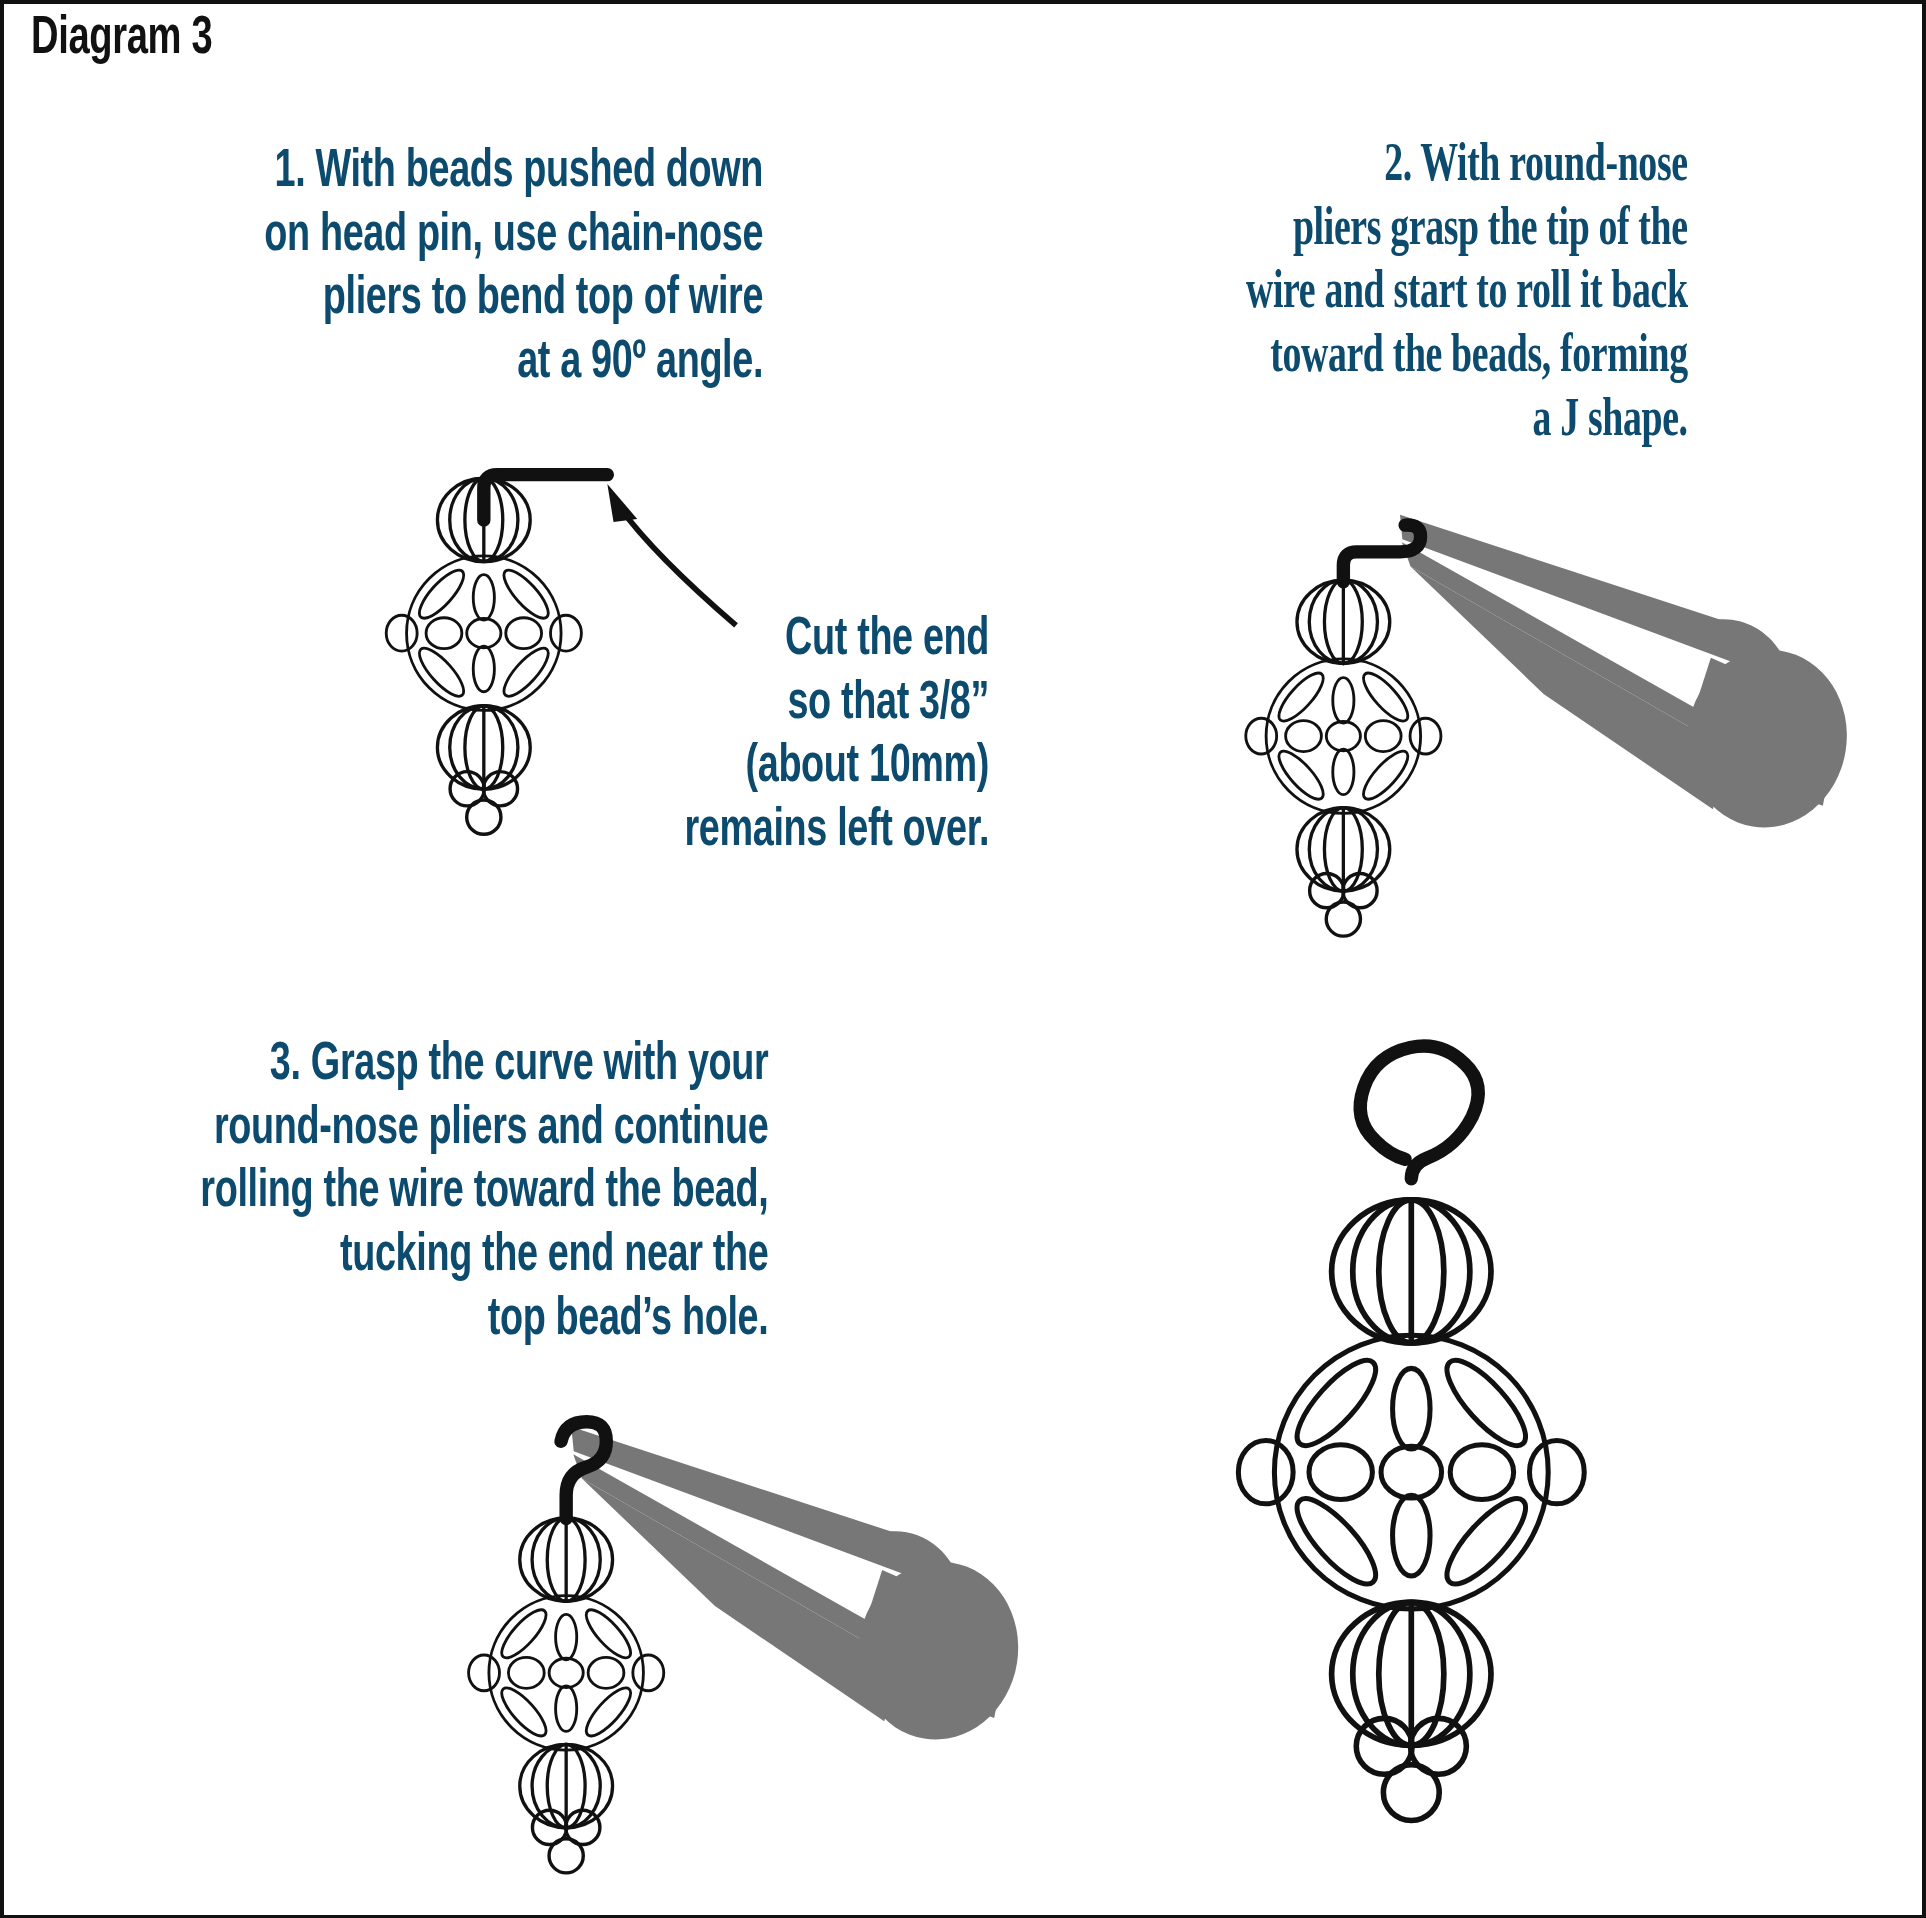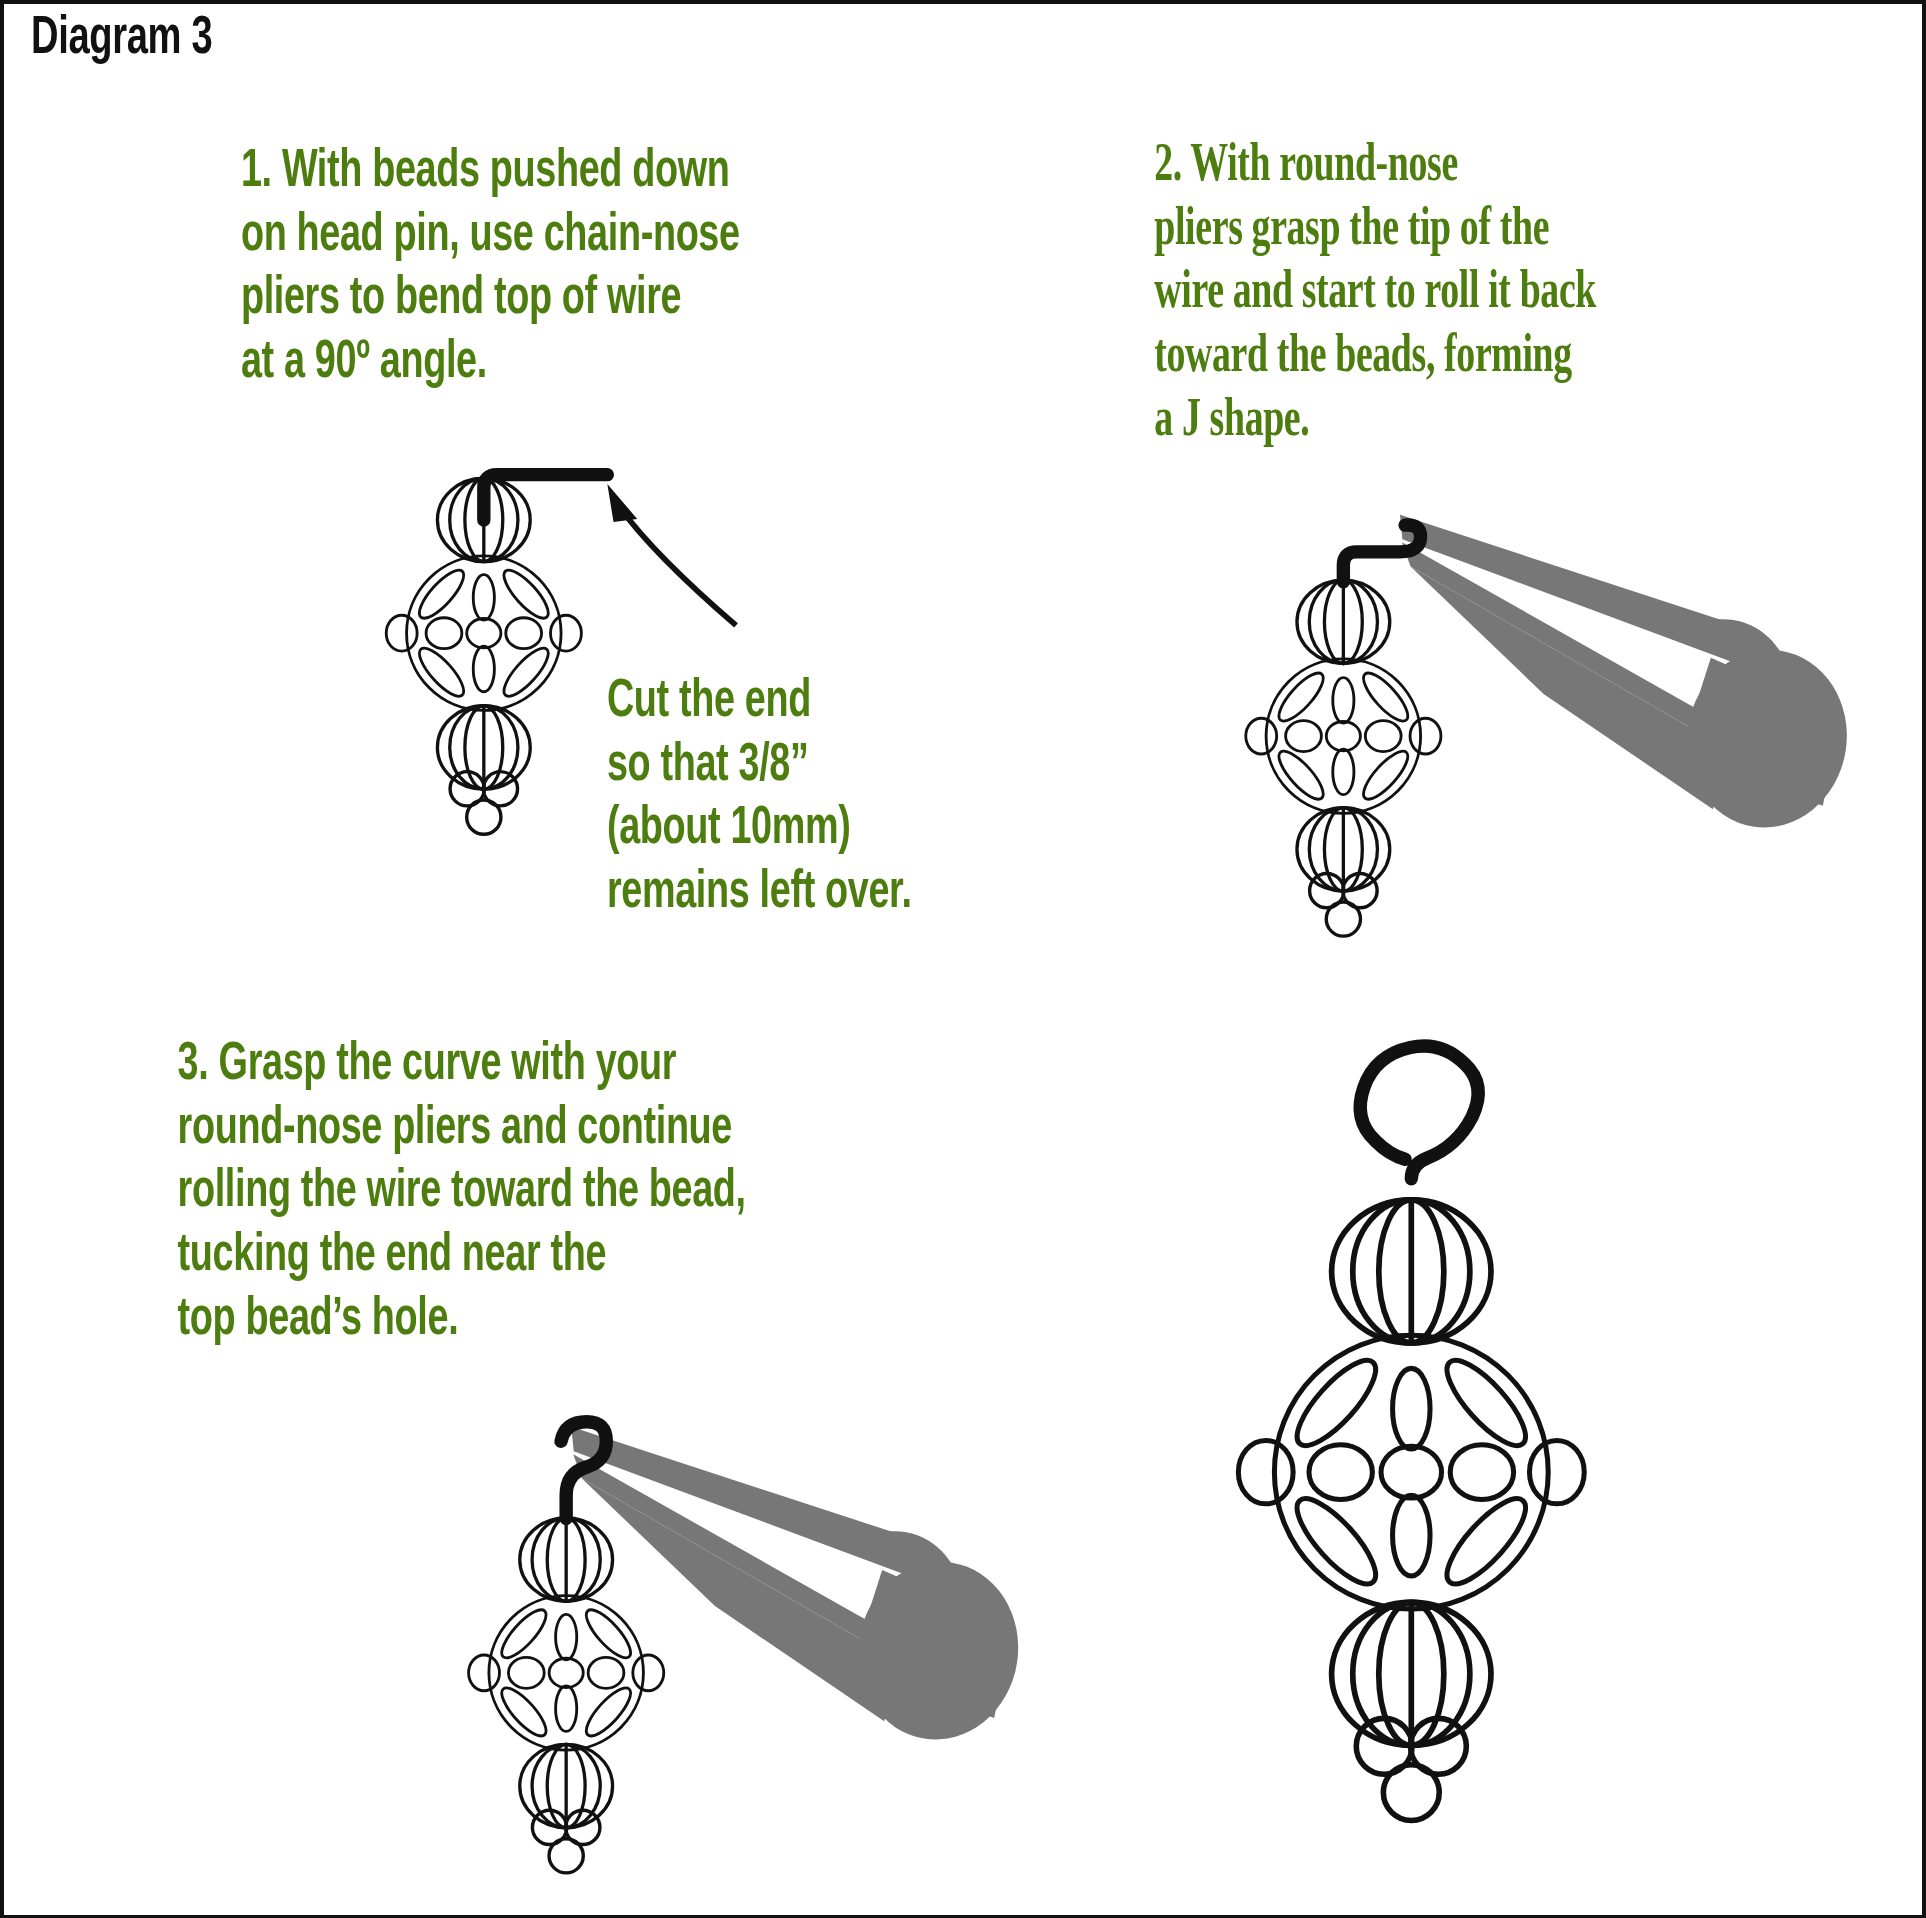--- a/index.html
+++ b/index.html
@@ -11,29 +11,29 @@
     position:absolute;left:0;top:0;width:1926px;height:1919px;
     box-sizing:border-box;border:4.6px solid #111111;background:#ffffff;
   }
   .title{
     position:absolute;left:31px;top:4.1px;
     font-size:53px;font-weight:bold;color:#111111;
     letter-spacing:-0.5px;white-space:nowrap;
     transform:scaleX(0.72);transform-origin:left top;
   }
   .steptext{
-    position:absolute;color:#4d7c0f;font-weight:bold;
-    text-align:left;line-height:1.18;
+    position:absolute;color:#0c4a6e;font-weight:bold;
+    text-align:right;line-height:1.18;
     font-size:54px;letter-spacing:-0.5px;
   }
   .steptext .ln{display:block;transform:scaleX(0.70);transform-origin:center top;white-space:nowrap;}
   #step1-text{left:129px;top:136px;width:746px;}
   #step2-text{left:1040px;top:131px;width:762px;font-family:Liberation Serif, serif;}
   #step3-text{left:51px;top:1029px;width:844px;}
-  #callout-text{left:525px;top:666px;width:546px;}
+  #callout-text{left:525px;top:604px;width:546px;}
   svg{position:absolute;left:0;top:0;width:1926px;height:1919px;pointer-events:none;}
   .ln-s{fill:none;stroke:#111111;stroke-width:7;}
   .ln-w2{fill:none;stroke:#111111;stroke-width:26;stroke-linecap:round;stroke-linejoin:round;}
   .pl{fill:#777777;}
   .arw{fill:none;stroke:#111111;stroke-width:11;}
   .arwh{fill:#111111;}
 </style>
 </head>
 <body>
 

